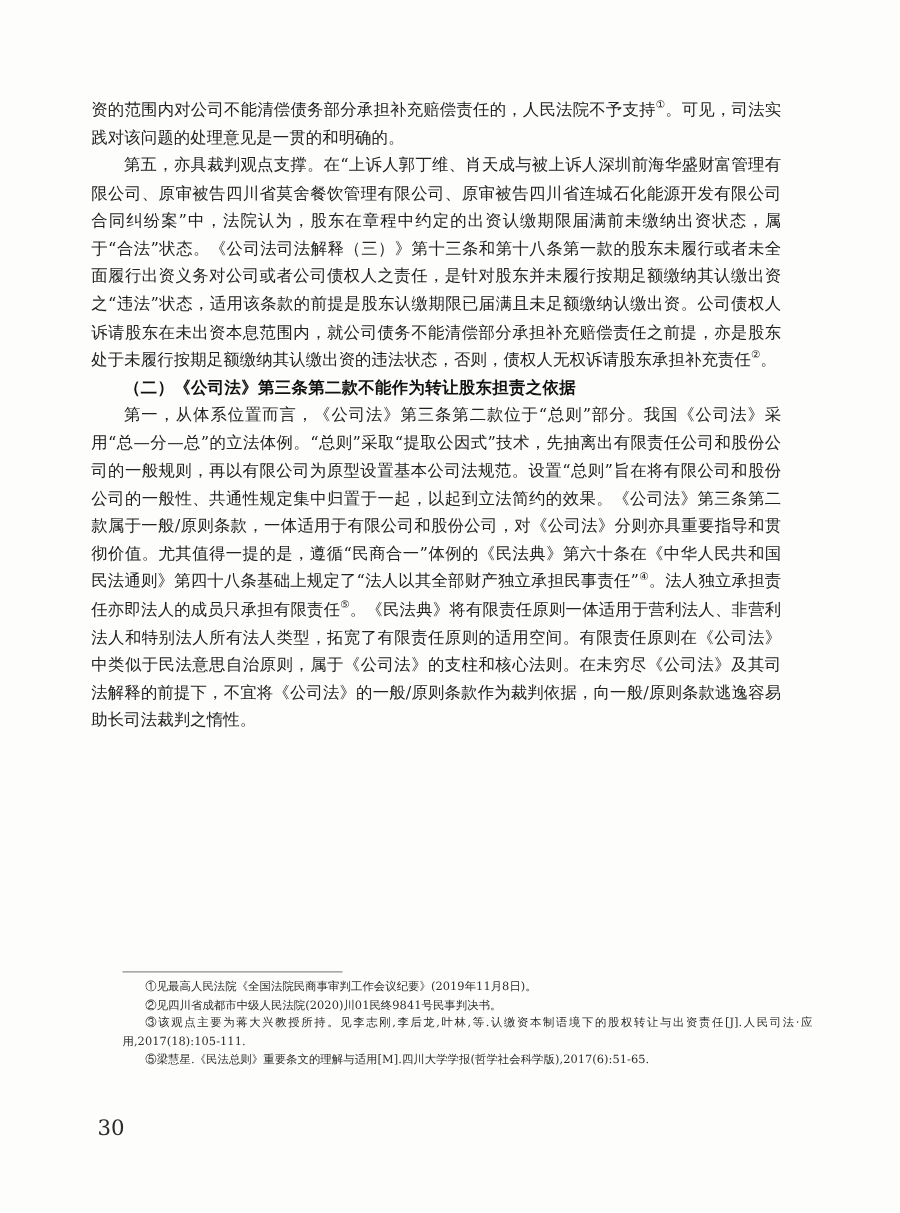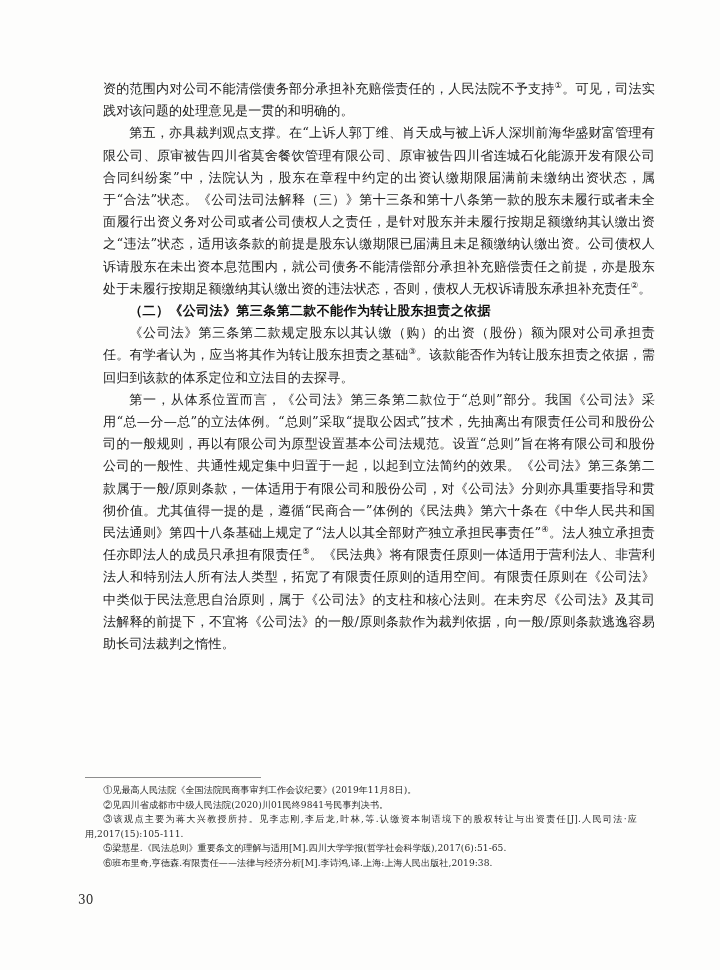--- a/index.html
+++ b/index.html
@@ -18,21 +18,21 @@
 
   
   .page {
     position: absolute;
     inset: 0;
     background: #fdfdfc;
   }
 
   .content {
     position: absolute;
-    left: 103px;
+    left: 73px;
     top: 78px;
     width: 552px;
   }
 
   .para {
     font-size: 13.1px;
     line-height: 22.2px;
     text-align: justify;
     text-justify: inter-ideograph;
     margin: 0;
@@ -54,21 +54,21 @@
   sup.fn {
     font-size: 8.4px;
     vertical-align: super;
     line-height: 0;
     letter-spacing: 0;
   }
 
   
   .footnotes {
     position: absolute;
-    left: 85px;
+    left: 98px;
     top: 777px;
     width: 552px;
   }
   .fn-rule {
     width: 176px;
     height: 0;
     border-top: 1px solid #8d8d8d;
     margin: 0 0 5px 0;
   }
   .fn-item {
@@ -79,40 +79,38 @@
     text-align: justify;
     text-justify: inter-ideograph;
     color: #2b2b2b;
     letter-spacing: 0.05px;
   }
 
   .page-number {
     position: absolute;
     left: 78px;
     top: 893px;
-    font-size: 12px;
+    font-size: 17px;
     color: #2b2b2b;
     font-family: "DejaVu Serif", "Liberation Serif", serif;
   }
 </style>
 </head>
 <body>
 
 <div class="page"></div>
 
 <div class="content">
   <p class="para" id="p-0">资的范围内对公司不能清偿债务部分承担补充赔偿责任的，人民法院不予支持<sup class="fn">①</sup>。可见，司法实践对该问题的处理意见是一贯的和明确的。</p>
   <p class="para indent" id="p-1">第五，亦具裁判观点支撑。在“上诉人郭丁维、肖天成与被上诉人深圳前海华盛财富管理有限公司、原审被告四川省莫舍餐饮管理有限公司、原审被告四川省连城石化能源开发有限公司合同纠纷案”中，法院认为，股东在章程中约定的出资认缴期限届满前未缴纳出资状态，属于“合法”状态。《公司法司法解释（三）》第十三条和第十八条第一款的股东未履行或者未全面履行出资义务对公司或者公司债权人之责任，是针对股东并未履行按期足额缴纳其认缴出资之“违法”状态，适用该条款的前提是股东认缴期限已届满且未足额缴纳认缴出资。公司债权人诉请股东在未出资本息范围内，就公司债务不能清偿部分承担补充赔偿责任之前提，亦是股东处于未履行按期足额缴纳其认缴出资的违法状态，否则，债权人无权诉请股东承担补充责任<sup class="fn">②</sup>。</p>
   <p class="heading">（二）《公司法》第三条第二款不能作为转让股东担责之依据</p>
-  <p class="para indent" id="p-3">《公司法》第三条第二款规定股东以其认缴（购）的出资（股份）额为限对公司承担责任。有学者认为，应当将其作为转让股东担责之基础<sup class="fn">③</sup>。该款能否作为转让股东担责之依据，需回归到该款的体系定位和立法目的去探寻。</p>
   <p class="para indent" id="p-4">第一，从体系位置而言，《公司法》第三条第二款位于“总则”部分。我国《公司法》采用“总—分—总”的立法体例。“总则”采取“提取公因式”技术，先抽离出有限责任公司和股份公司的一般规则，再以有限公司为原型设置基本公司法规范。设置“总则”旨在将有限公司和股份公司的一般性、共通性规定集中归置于一起，以起到立法简约的效果。《公司法》第三条第二款属于一般/原则条款，一体适用于有限公司和股份公司，对《公司法》分则亦具重要指导和贯彻价值。尤其值得一提的是，遵循“民商合一”体例的《民法典》第六十条在《中华人民共和国民法通则》第四十八条基础上规定了“法人以其全部财产独立承担民事责任”<sup class="fn">④</sup>。法人独立承担责任亦即法人的成员只承担有限责任<sup class="fn">⑤</sup>。《民法典》将有限责任原则一体适用于营利法人、非营利法人和特别法人所有法人类型，拓宽了有限责任原则的适用空间。有限责任原则在《公司法》中类似于民法意思自治原则，属于《公司法》的支柱和核心法则。在未穷尽《公司法》及其司法解释的前提下，不宜将《公司法》的一般/原则条款作为裁判依据，向一般/原则条款逃逸容易助长司法裁判之惰性。</p>
 </div>
 
 <div class="footnotes">
   <div class="fn-rule"></div>
   <p class="fn-item">①见最高人民法院《全国法院民商事审判工作会议纪要》(2019年11月8日)。</p>
   <p class="fn-item">②见四川省成都市中级人民法院(2020)川01民终9841号民事判决书。</p>
-  <p class="fn-item">③该观点主要为蒋大兴教授所持。见李志刚,李后龙,叶林,等.认缴资本制语境下的股权转让与出资责任[J].人民司法·应用,2017(15):105-111.</p>
+  <p class="fn-item">③该观点主要为蒋大兴教授所持。见李志刚,李后龙,叶林,等.认缴资本制语境下的股权转让与出资责任[J].人民司法·应用,2017(18):105-111.</p>
   <p class="fn-item">⑤梁慧星.《民法总则》重要条文的理解与适用[M].四川大学学报(哲学社会科学版),2017(6):51-65.</p>
-  <p class="fn-item">⑥班布里奇,亨德森.有限责任——法律与经济分析[M].李诗鸿,译.上海:上海人民出版社,2019:38.</p>
 </div>
 
 <div class="page-number">30</div>
 
 </body></html>

